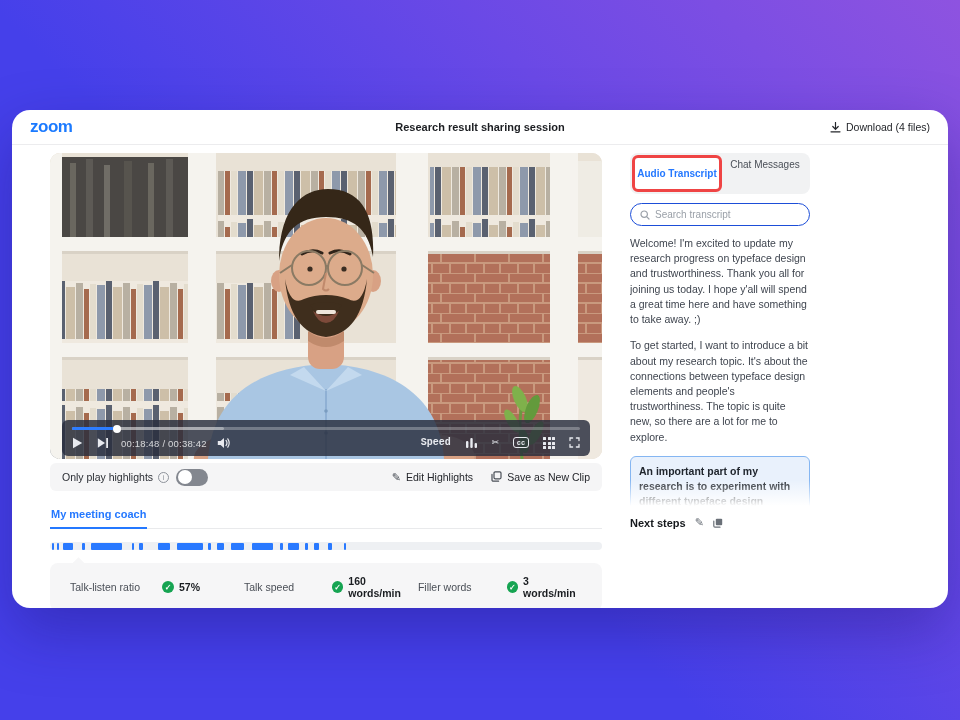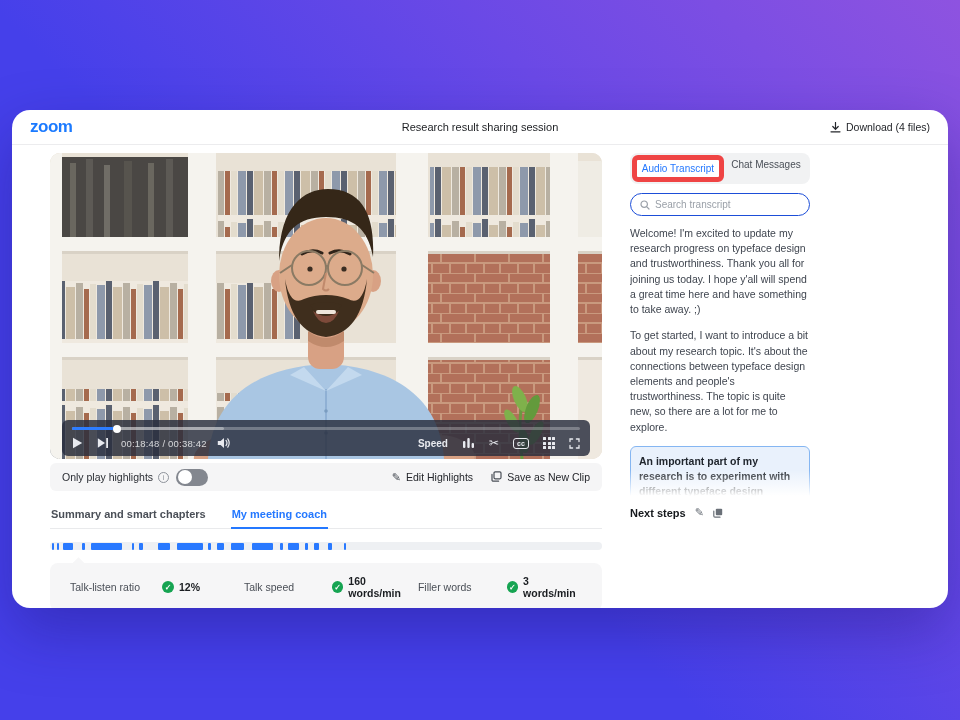--- a/index.html
+++ b/index.html
@@ -11,21 +11,21 @@
   .card {
     width:936px; height:498px; margin:110px auto 0; background:#fff;
     border-radius:18px; box-shadow:0 24px 60px rgba(25,15,110,.35);
     overflow:hidden;
   }
   
   .hdr { position:relative; height:35px; display:flex; align-items:center;
     padding:0 18px; border-bottom:1px solid #ececee; }
   .logo { color:#1b7aff; font-weight:bold; font-size:17px; letter-spacing:-.5px; }
   .hdr-title { position:absolute; left:0; right:0; text-align:center;
-    font-size:11px; font-weight:normal; color:#1c1e22; }
+    font-size:11px; font-weight:bold; color:#1c1e22; }
   .dl-btn { margin-left:auto; display:flex; align-items:center; gap:5px;
     font-size:10.5px; color:#24262b; cursor:pointer; position:relative; z-index:1; }
   .dl-btn svg { display:block; }
   
   .content { display:flex; padding:8px 38px 0; }
   .left-col { width:552px; }
   .right-col { width:180px; margin-left:28px; }
   
   .video { position:relative; width:552px; height:306px; border-radius:10px;
     overflow:hidden; background:#e9e2d6; }
@@ -35,21 +35,21 @@
   .ptrack { position:relative; height:3px; background:rgba(255,255,255,.28);
     border-radius:2px; cursor:pointer; }
   .pbuf { position:absolute; left:0; top:0; height:3px; background:rgba(255,255,255,.35); border-radius:2px; }
   .pplay { position:absolute; left:0; top:0; height:3px; background:#2d7dff; border-radius:2px; }
   .phandle { position:absolute; top:-2.5px; width:8px; height:8px; margin-left:-2px;
     background:#fff; border-radius:50%; }
   .vrow { display:flex; align-items:center; margin-top:7px; color:#e8eaef; }
   .vrow .ctl { display:flex; align-items:center; justify-content:center; cursor:pointer; }
   .vtime { font-size:9.5px; color:rgba(255,255,255,.78); margin:0 10px 0 12px; letter-spacing:.2px; }
   .spacer { flex:1; }
-  .vright { display:flex; align-items:flex-end; gap:14px; }
+  .vright { display:flex; align-items:flex-start; gap:14px;font-family:Liberation Mono, monospace; }
   .speed { font-size:10px; font-weight:bold; color:#e8eaef; cursor:pointer; }
   .scissors { font-size:12px; line-height:1; color:#e8eaef; }
   .cc-box { width:16px; height:11px; border:1.2px solid #e8eaef; border-radius:3px;
     font-size:7px; font-weight:bold; display:flex; align-items:center; justify-content:center; }
   .grid9 { display:grid; grid-template-columns:repeat(3,3px); gap:1.5px; }
   .grid9 span { width:3px; height:3px; background:#e8eaef; border-radius:.5px; }
   
   .hl-row { display:flex; align-items:center; margin-top:4px; height:28px;
     background:#f5f5f6; border-radius:6px; padding:0 12px; }
   .hl-label { font-size:10.5px; color:#2a2d33; }
@@ -81,22 +81,22 @@
   .metric { display:flex; align-items:center; }
   .metric .lbl { width:92px; font-size:10.5px; color:#4a4f57; }
   .metric .val { display:flex; align-items:center; gap:5px; font-size:10.5px;
     font-weight:bold; color:#1a1d21; }
   .chk { width:12px; height:12px; background:#16a452; color:#fff; border-radius:50%;
     font-size:8px; display:inline-flex; align-items:center; justify-content:center; }
   
   .seg { display:flex; background:#f1f2f3; border-radius:8px; padding:2px; }
   .seg-btn { flex:1; text-align:center; font-size:10px; padding:4px 2px; color:#4a4f57;
     border-radius:6px; cursor:pointer; white-space:nowrap; }
-  .seg-btn.active { background:#fff; color:#2478ff; font-weight:normal;
-    border:5px solid #ef4444; padding:3px 1px; }
+  .seg-btn.active { background:#fff; color:#2478ff; font-weight:bold;
+    border:3px solid #ef4444; padding:10px 1px; }
   .search { display:flex; align-items:center; gap:5px; margin-top:9px; height:23px;
     border:1px solid #1d4ed8; border-radius:12px; padding:0 9px; background:#fff; }
   .search input { border:none; outline:none; width:100%; font-size:10px;
     font-family:"Liberation Sans",sans-serif; color:#3f454f; background:transparent; }
   .search input::placeholder { color:#9aa0a8; }
   .transcript { position:relative; margin-top:10px; height:270px; overflow:hidden;
     font-size:10.5px; line-height:1.45; color:#3f454f; }
   .transcript p { margin-bottom:11px; }
   .hl-quote { font-weight:bold; color:#20262e; background:#e9f1fc;
     border:1px solid #85b6f2; border-radius:6px; padding:7px 8px; line-height:1.42;
@@ -299,21 +299,20 @@
                   <rect x="3" y="0.8" width="7" height="7" rx="1.2" stroke="#4a4f57" stroke-width="1.2" fill="none"></rect>
                   <path d="M1 3.4 V9 a1.2 1.2 0 0 0 1.2 1.2 H7.6" stroke="#4a4f57" stroke-width="1.2" fill="none" stroke-linecap="round"></path>
                 </svg>
             </span>
             <span>Save as New Clip</span>
           </span>
         </div>
       </div>
 
       <div class="tabs">
-        <span class="tab">Summary and smart chapters</span>
         <span class="tab active">My meeting coach</span>
       </div>
 
       <div class="wave">
           <div class="wf-seg" style="left: 0.3%; width: 0.5%; background: rgb(41, 121, 255);"></div>
           <div class="wf-seg" style="left: 1.3%; width: 0.4%; background: rgb(41, 121, 255);"></div>
           <div class="wf-seg" style="left: 2.3%; width: 1.8%; background: rgb(41, 121, 255);"></div>
           <div class="wf-seg" style="left: 5.8%; width: 0.5%; background: rgb(41, 121, 255);"></div>
           <div class="wf-seg" style="left: 7.5%; width: 5.5%; background: rgb(41, 121, 255);"></div>
           <div class="wf-seg" style="left: 14.8%; width: 0.5%; background: rgb(41, 121, 255);"></div>
@@ -331,21 +330,21 @@
           <div class="wf-seg" style="left: 50.4%; width: 0.6%; background: rgb(41, 121, 255);"></div>
           <div class="wf-seg" style="left: 53.2%; width: 0.4%; background: rgb(41, 121, 255);"></div>
         </div>
 
       <div class="metrics">
         <div class="mgrid">
           <div class="metric">
             <span class="lbl">Talk-listen ratio</span>
             <span class="val">
                 <span class="chk">✓</span>
-                <span>12%</span>
+                <span>57%</span>
               </span>
           </div>
           <div class="metric">
             <span class="lbl">Talk speed</span>
             <span class="val">
                 <span class="chk">✓</span>
                 <span>160 words/min</span>
               </span>
           </div>
           <div class="metric">

